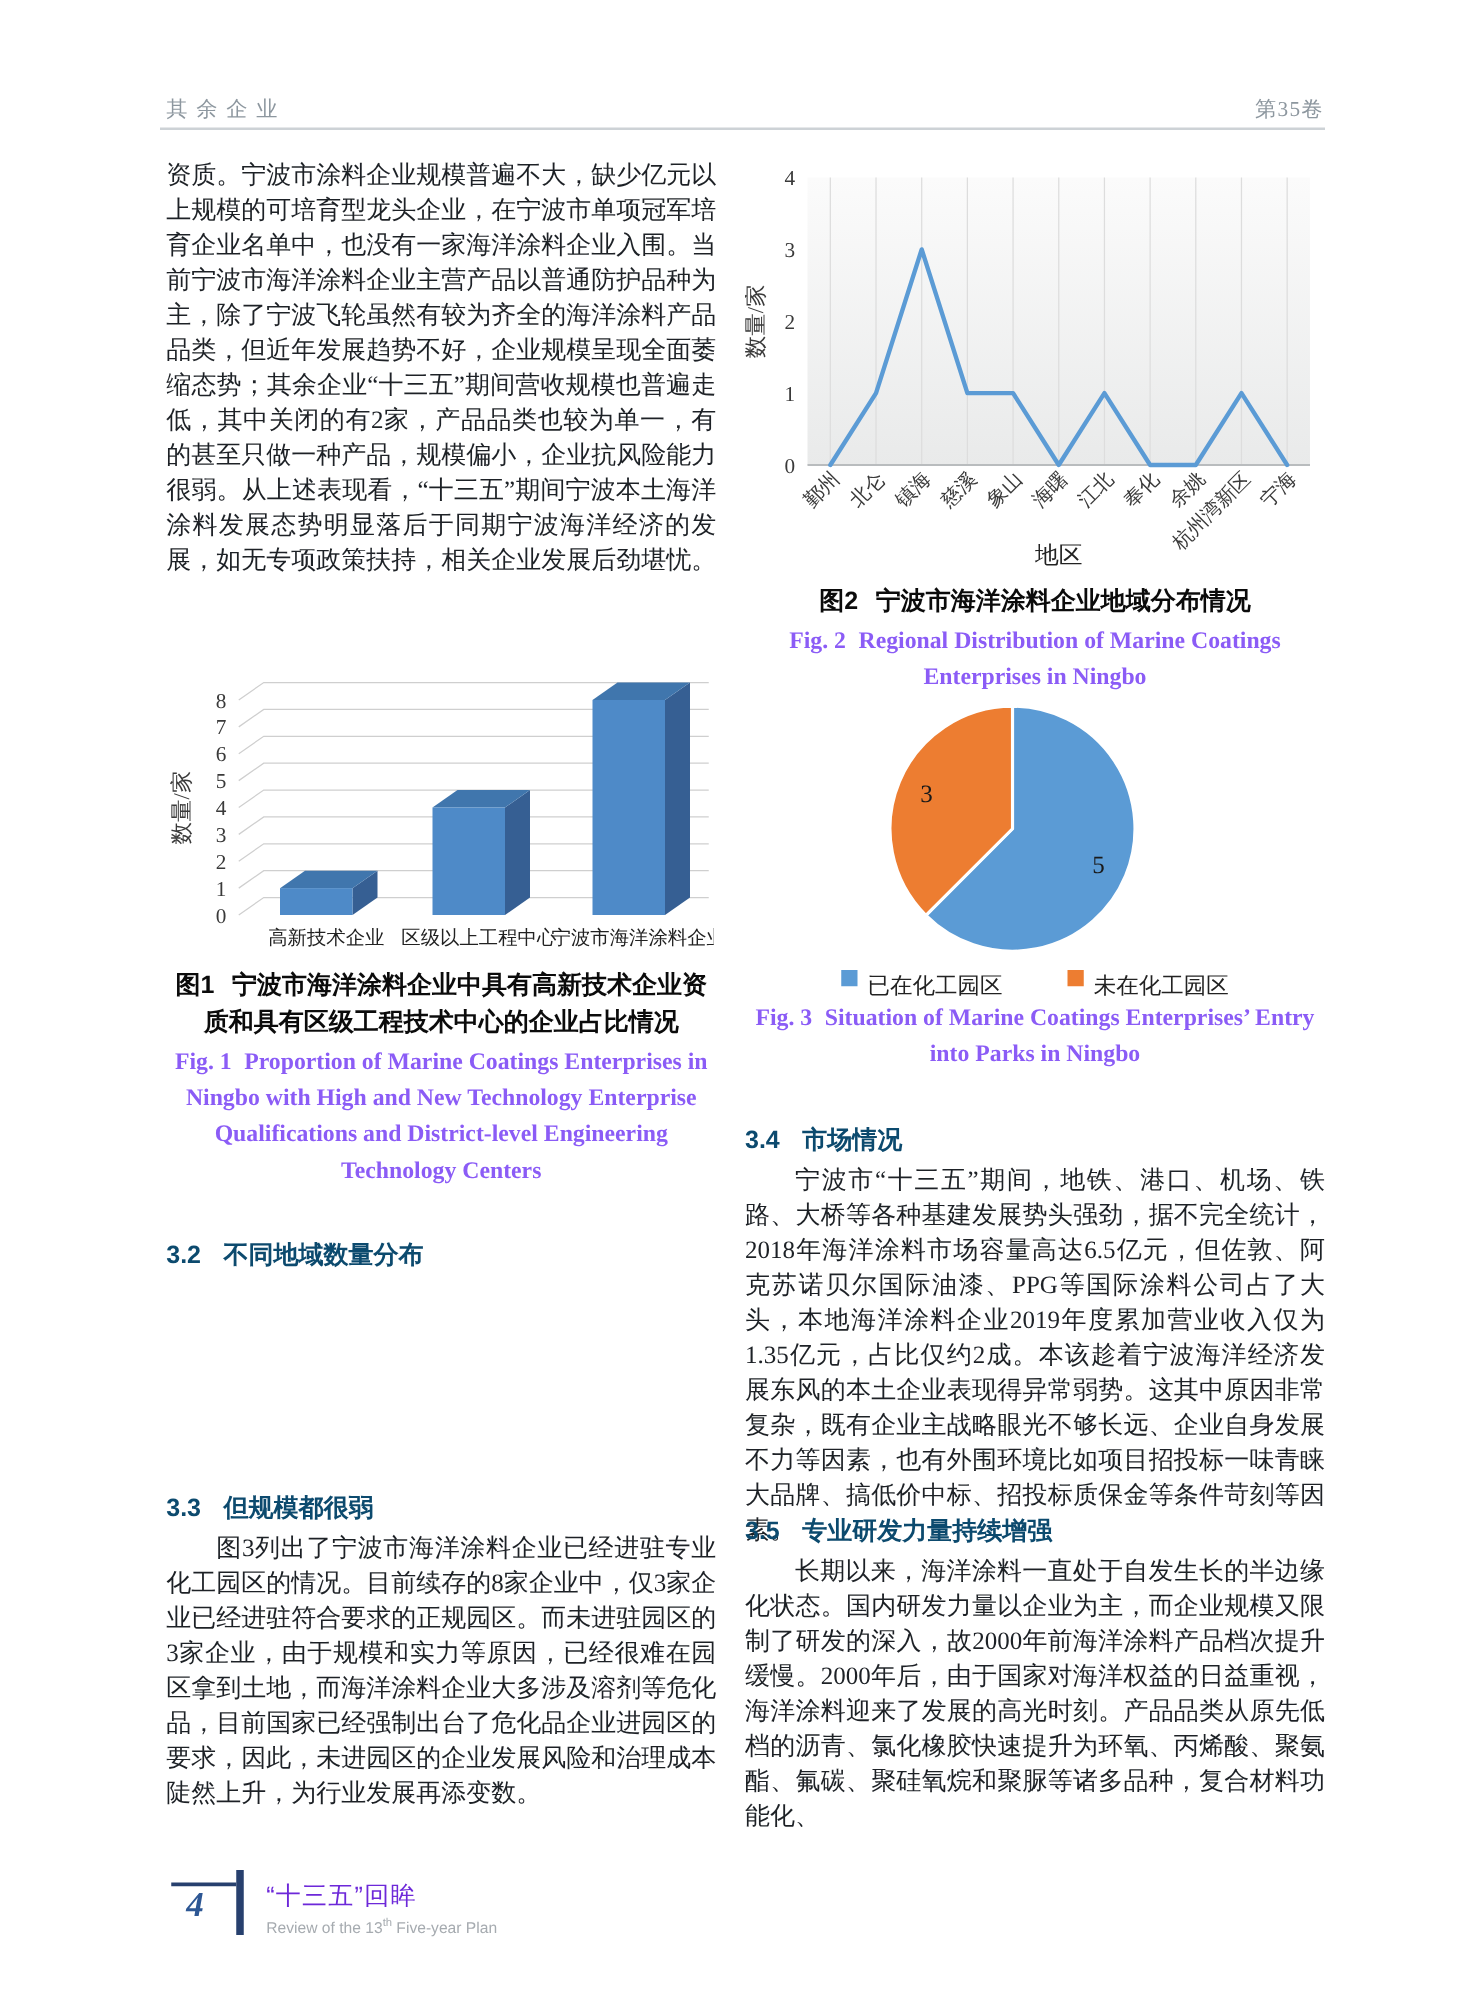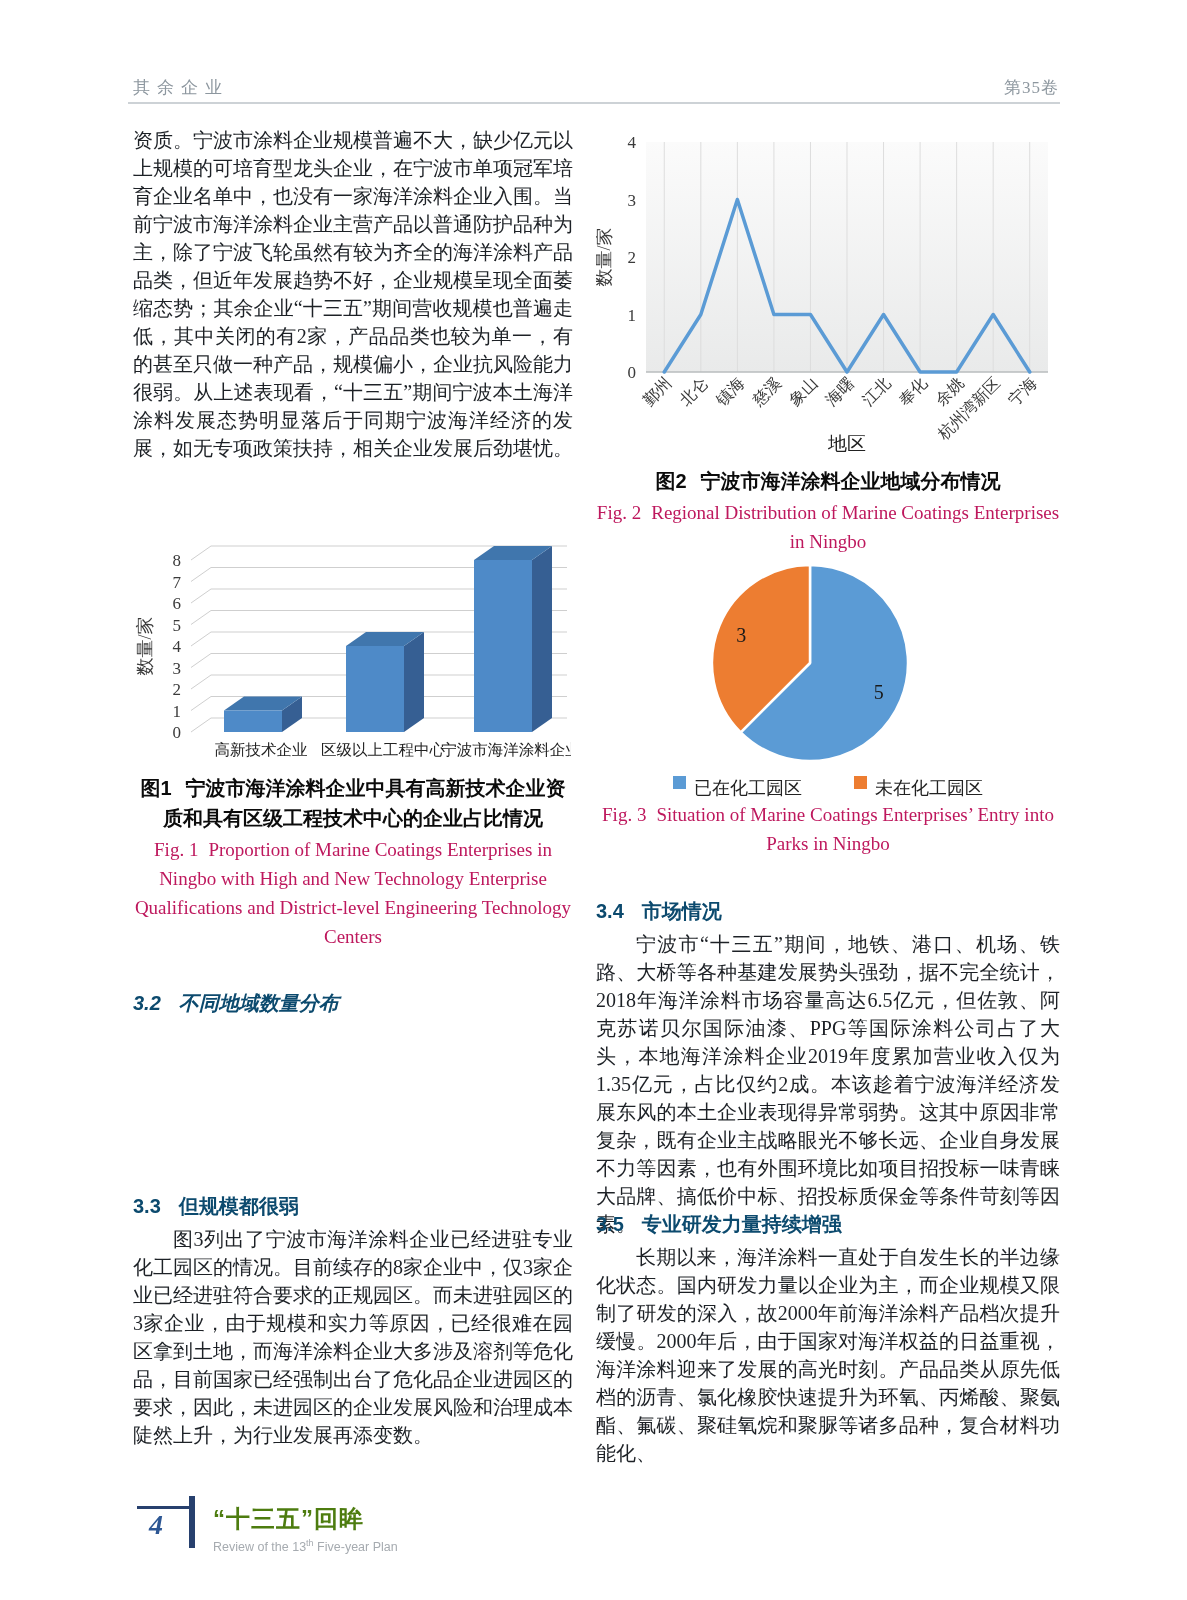--- a/index.html
+++ b/index.html
@@ -21,41 +21,41 @@
   
   .sec-head{margin:0;font-family:"Liberation Sans","DejaVu Sans",sans-serif;
             font-size:20px;font-weight:700;color:#0c4a6e;}
   .sec-num{margin-right:18px;}
 
   
   .fig-caption{text-align:center;}
   .cap-cn{font-family:"Liberation Sans","DejaVu Sans",sans-serif;font-weight:700;
           font-size:20px;line-height:30px;color:#0b0b0b;}
   .cap-cn .cap-label{margin-right:14px;}
-  .cap-en{font-family:"Liberation Serif","DejaVu Serif",serif;font-weight:400;
-          font-size:19px;line-height:29px;color:#be185d;margin-top:2px;}
+  .cap-en{font-family:"Liberation Serif","DejaVu Serif",serif;font-weight:700;
+          font-size:19px;line-height:29px;color:#8b5cf6;margin-top:2px;}
   .cap-en .cap-label{margin-right:10px;}
 
   
   .chart-box{position:absolute;}
   .pie-wrap{display:flex;flex-direction:column;align-items:stretch;}
   .pie-legend{display:flex;justify-content:center;gap:52px;margin-top:8px;
               font-size:18px;color:#222;}
   .legend-item{display:flex;align-items:flex-start;gap:8px;}
   .swatch{display:inline-block;width:13px;height:13px;}
 
   
   .footer{left:135px;top:1496px;display:flex;}
   .footer-mark{position:relative;width:66px;height:54px;}
   .footer-topline{position:absolute;left:2px;top:10px;width:52px;height:3px;background:#27406e;}
   .footer-vbar{position:absolute;left:54px;top:0;width:6px;height:52px;background:#27406e;}
   .footer-pagenum{position:absolute;left:14px;top:13px;font-style:italic;font-weight:700;
                   font-size:28px;color:#2d5794;font-family:"Liberation Serif",serif;}
   .footer-text{margin-left:12px;padding-top:7px;font-family:"Liberation Sans","DejaVu Sans",sans-serif;}
-  .footer-cn{font-size:24px;font-weight:700;color:#4d7c0f;letter-spacing:1px;}
+  .footer-cn{font-size:20px;font-weight:400;color:#6d28d9;letter-spacing:1px;}
   .footer-en{font-size:12.5px;color:#a6abb0;margin-top:3px;}
   .footer-en sup{font-size:9px;}
   svg text{font-family:"Liberation Serif","DejaVu Serif",serif;}
 </style>
 </head>
 <body>
 
 <div class="page">
 
   <div class="abs journal">其余企业</div>
@@ -96,21 +96,21 @@
         <polygon points="341,64 361,50 419,50 399,64" fill="#4076ad"></polygon>
         <rect x="341" y="64" width="58" height="172" fill="#4e8ac8"></rect>
         <text x="378" y="259" text-anchor="middle" font-size="15.5" fill="#222">宁波市海洋涂料企业</text>
       </svg></div>
 
   <div class="abs fig-caption" style="left:133px;top:773px;width:440px;">
     <div class="cap-cn"><span class="cap-label">图1</span><span>宁波市海洋涂料企业中具有高新技术企业资质和具有区级工程技术中心的企业占比情况</span></div>
     <div class="cap-en"><span class="cap-label">Fig. 1</span><span>Proportion of Marine Coatings Enterprises in Ningbo with High and New Technology Enterprise Qualifications and District-level Engineering Technology Centers</span></div>
   </div>
 
-  <h3 class="abs sec-head" style="left:133px;top:990px;font-style:italic;">
+  <h3 class="abs sec-head" style="left:133px;top:990px;">
     <span class="sec-num">3.2</span><span>不同地域数量分布</span>
   </h3>
 
   <h3 class="abs sec-head" style="left:133px;top:1193px;">
     <span class="sec-num">3.3</span><span>但规模都很弱</span>
   </h3>
   <p class="abs body-text ind" style="left:133px;top:1225px;">图3列出了宁波市海洋涂料企业已经进驻专业化工园区的情况。目前续存的8家企业中，仅3家企业已经进驻符合要求的正规园区。而未进驻园区的3家企业，由于规模和实力等原因，已经很难在园区拿到土地，而海洋涂料企业大多涉及溶剂等危化品，目前国家已经强制出台了危化品企业进园区的要求，因此，未进园区的企业发展风险和治理成本陡然上升，为行业发展再添变数。</p>
 
   <div class="chart-box" id="fig2" style="left:596px;top:124px;width:464px;height:336px;"><svg viewBox="0 0 464 336" width="464" height="336">
         <defs>

